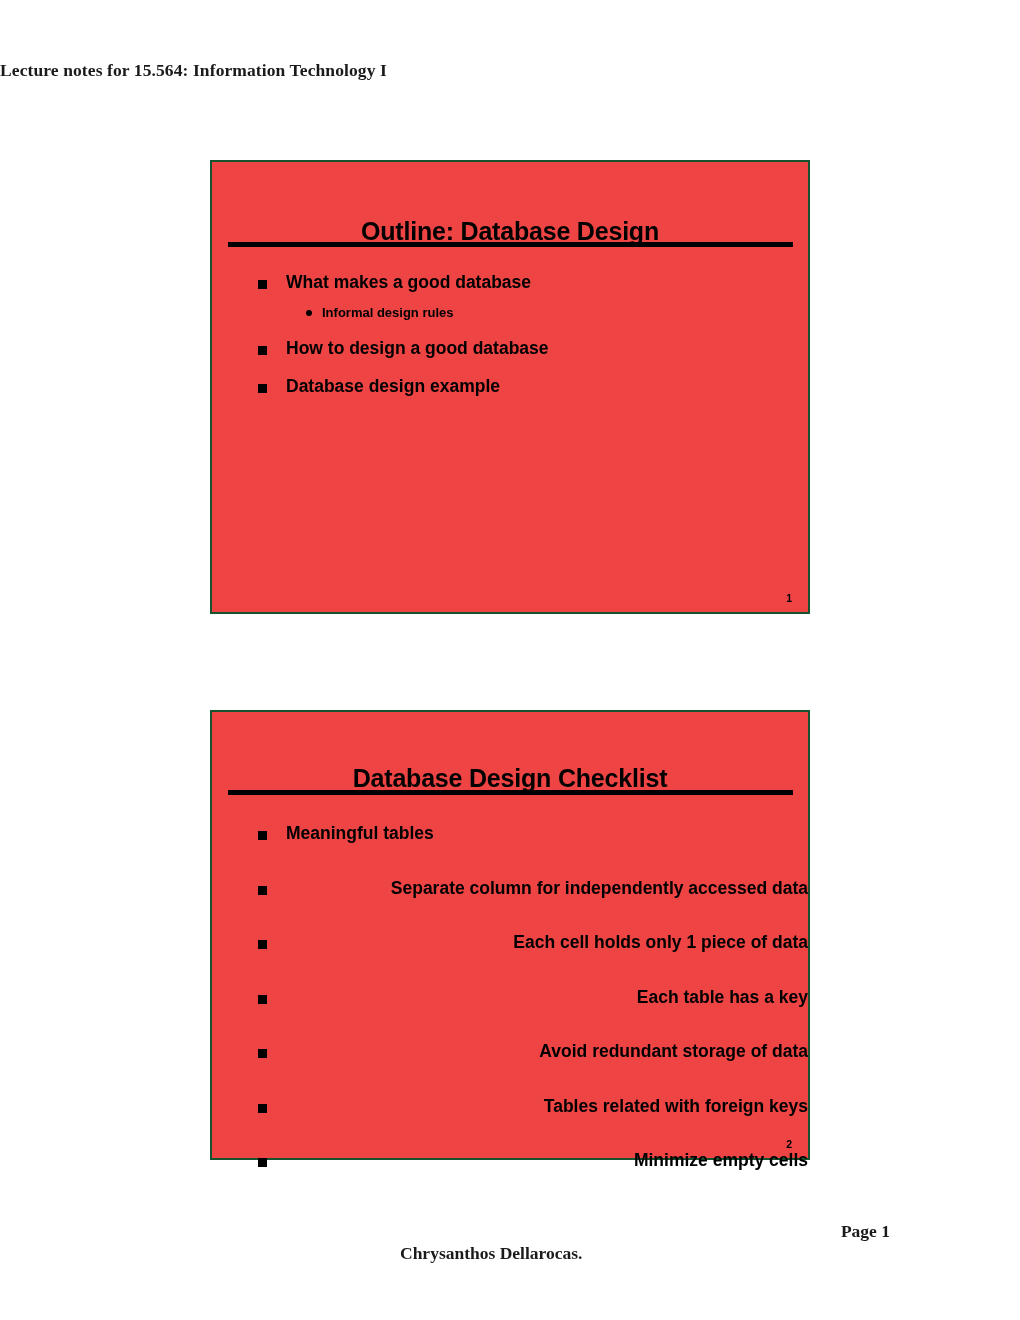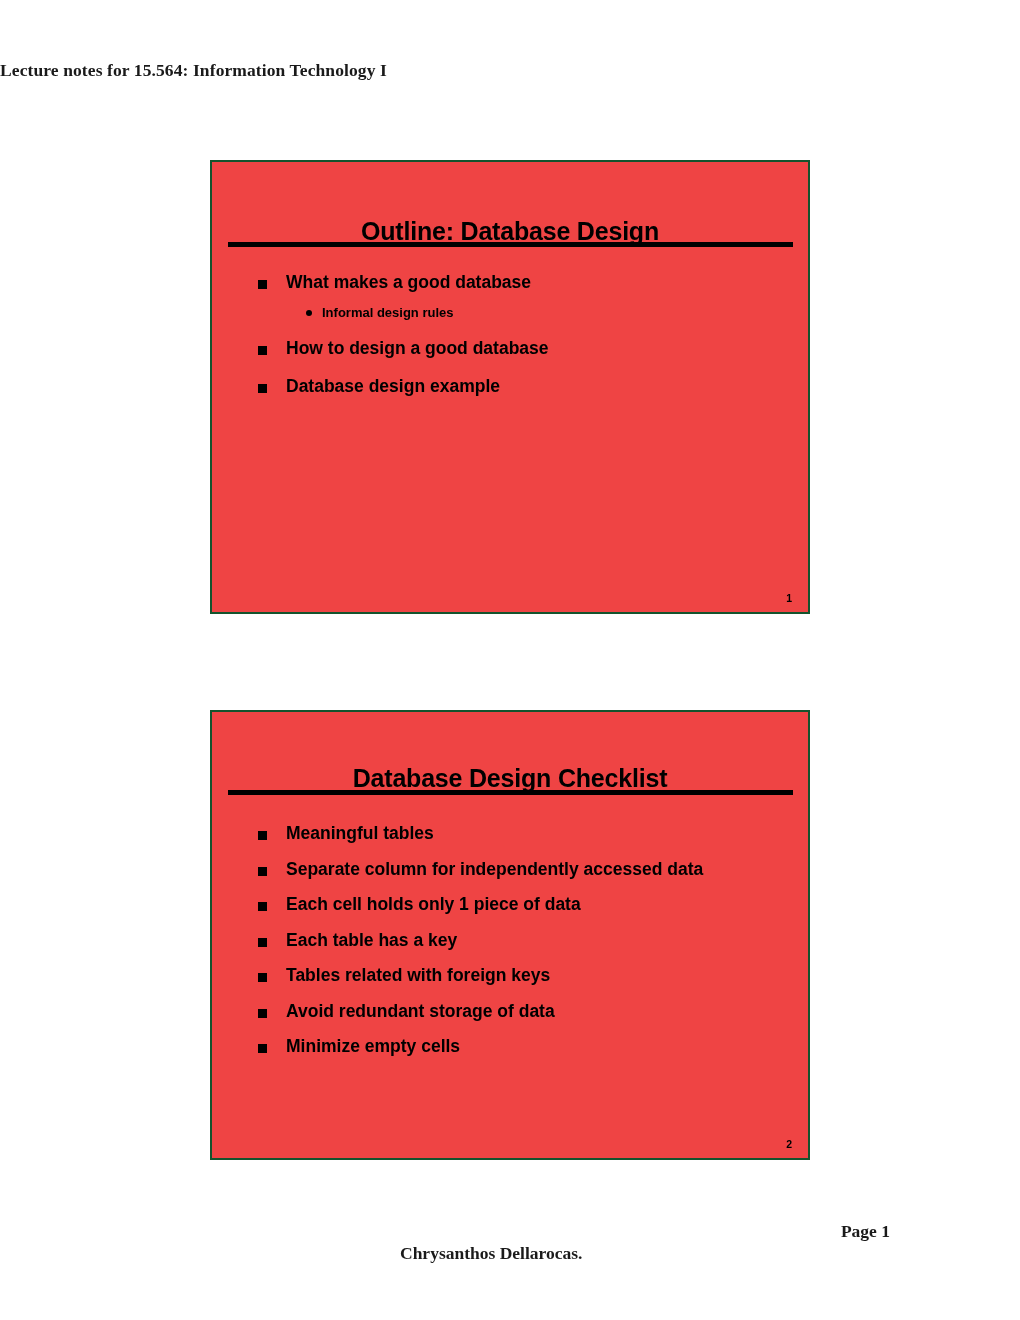--- a/index.html
+++ b/index.html
@@ -117,21 +117,21 @@
     background: #000000;
   }
 
   
   #slide-1 .b1 { margin-top: 0; }
   #slide-1 .b2 { margin-top: 14px; }
   #slide-1 .gap { margin-top: 21px; }
 
   
   #slide-2 .b1 { margin-top: 0; }
-  #slide-2 .b1 + .b1 { margin-top: 18px; }
+  #slide-2 .b1 + .b1 { margin-top: 37px; text-align: right; }
 
   
   .slide-number {
     position: absolute;
     right: 16px;
     bottom: 8px;
     font-size: 10.5px;
     font-weight: bold;
     color: #000000;
   }
@@ -209,25 +209,25 @@
       <div class="b1">
         <span class="marker"></span>
         <span>Each cell holds only 1 piece of data</span>
       </div>
       <div class="b1">
         <span class="marker"></span>
         <span>Each table has a key</span>
       </div>
       <div class="b1">
         <span class="marker"></span>
+        <span>Avoid redundant storage of data</span>
+      </div>
+      <div class="b1">
+        <span class="marker"></span>
         <span>Tables related with foreign keys</span>
-      </div>
-      <div class="b1">
-        <span class="marker"></span>
-        <span>Avoid redundant storage of data</span>
       </div>
       <div class="b1">
         <span class="marker"></span>
         <span>Minimize empty cells</span>
       </div>
     </div>
 
     <div class="slide-number">2</div>
   </div>
 

